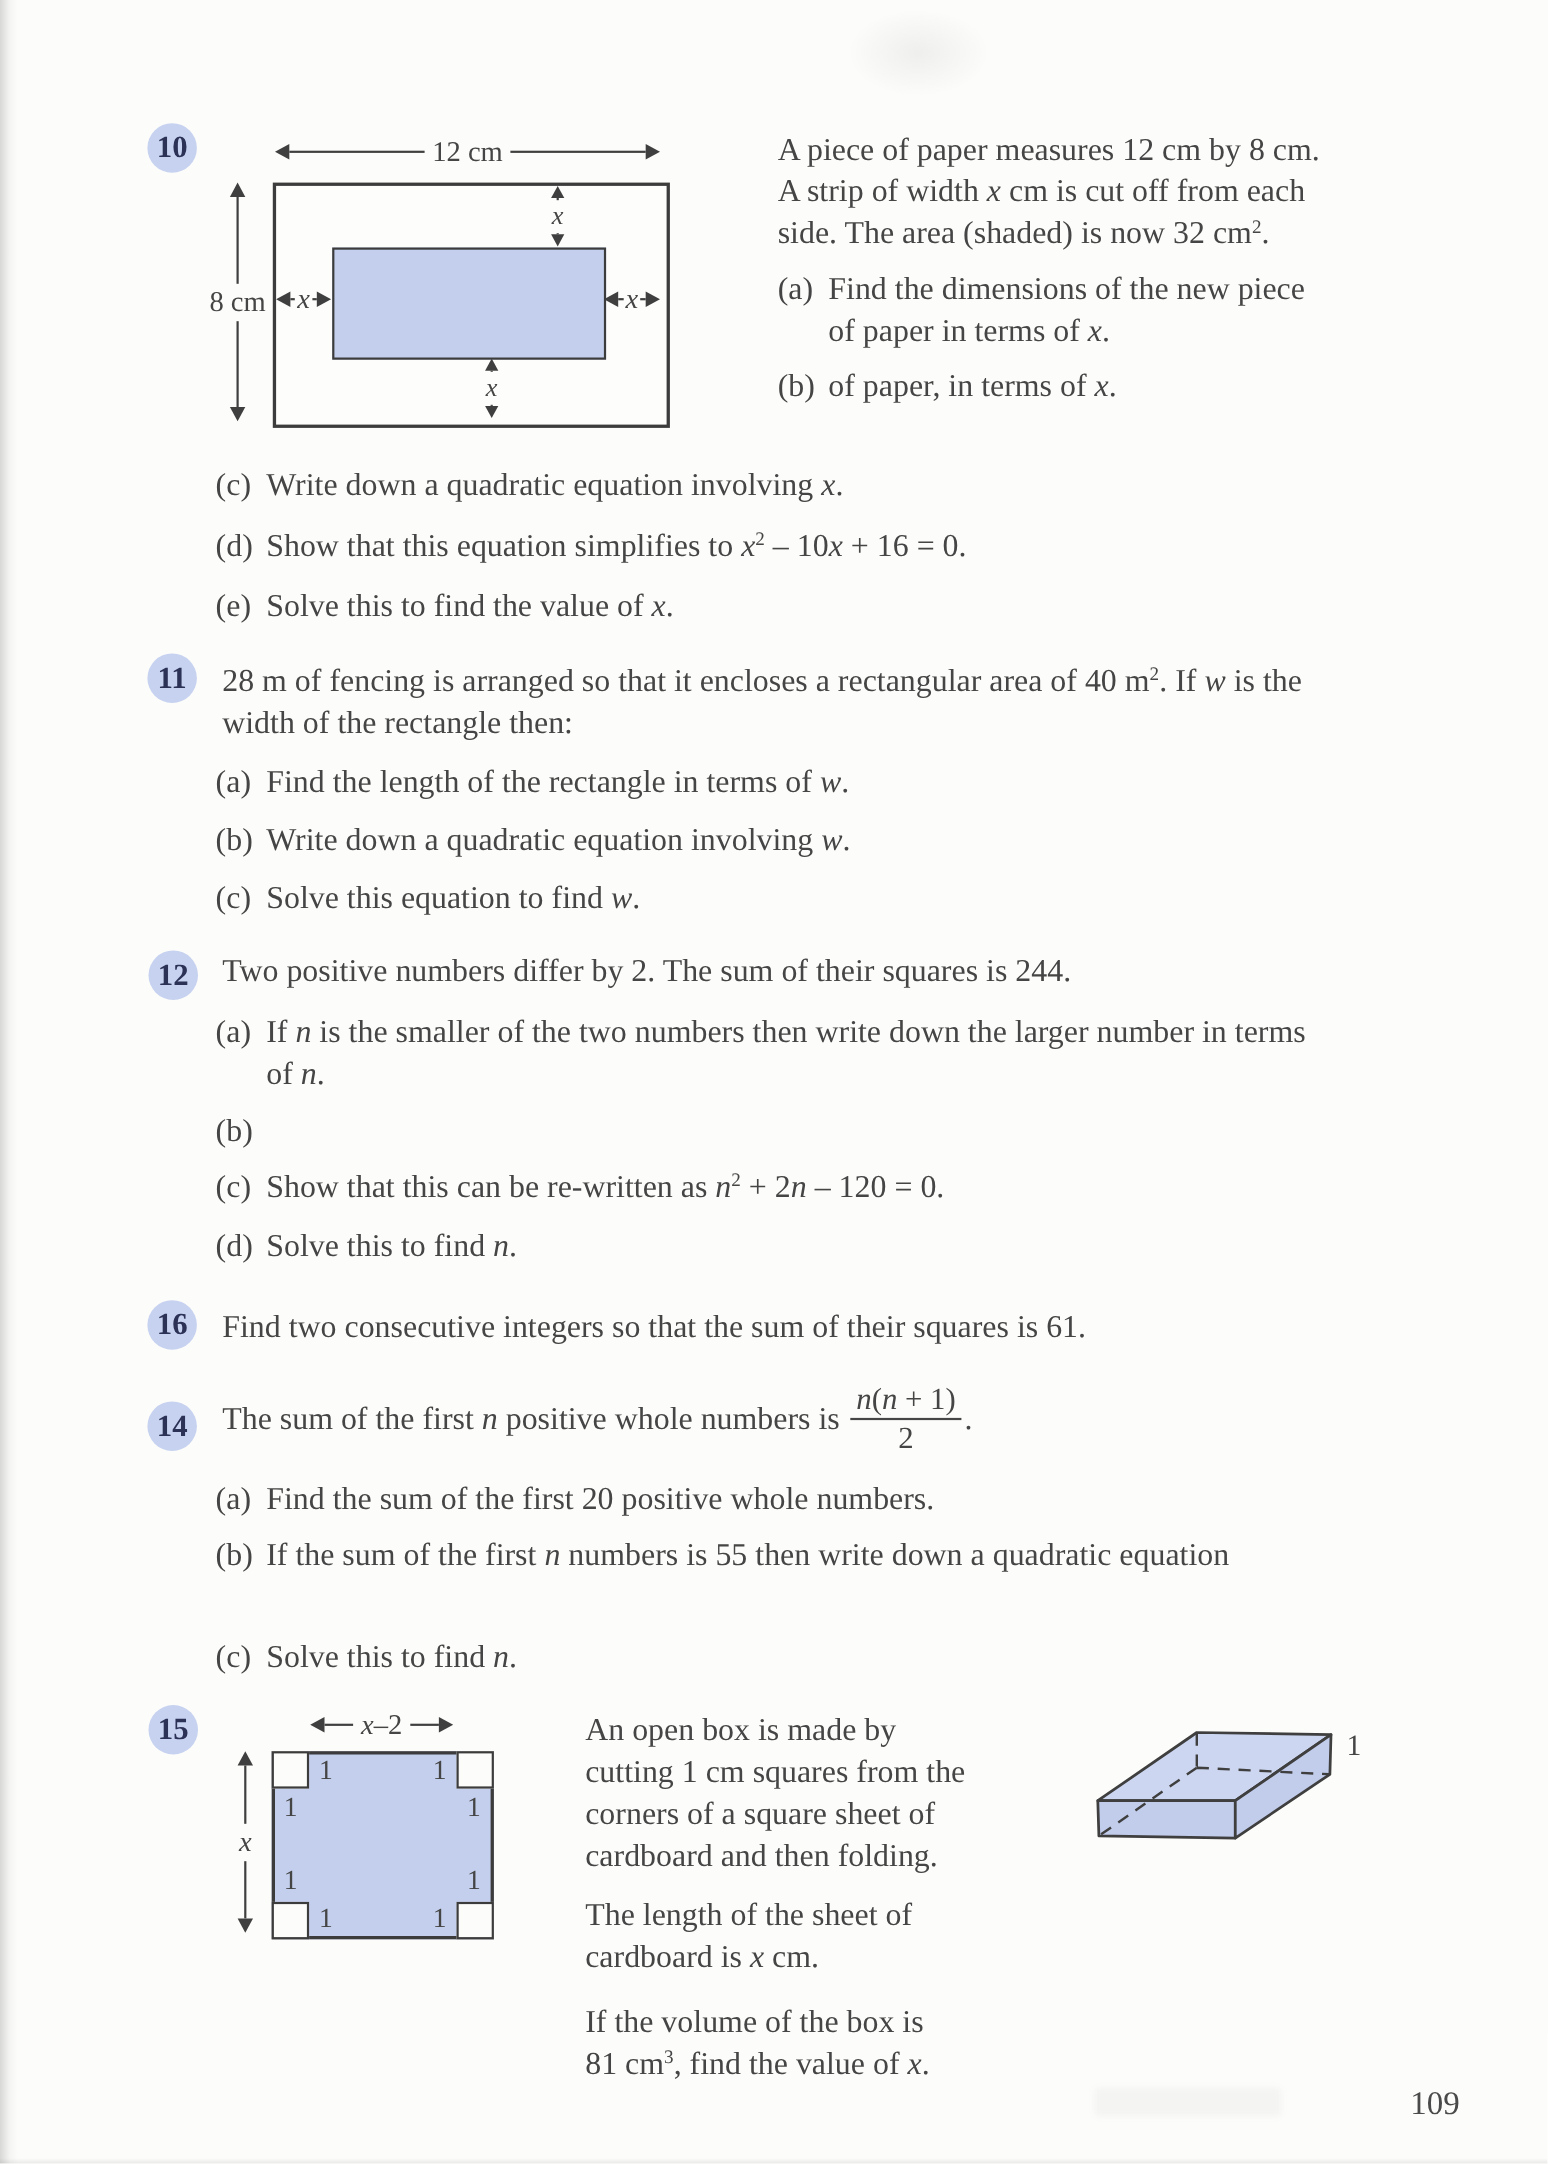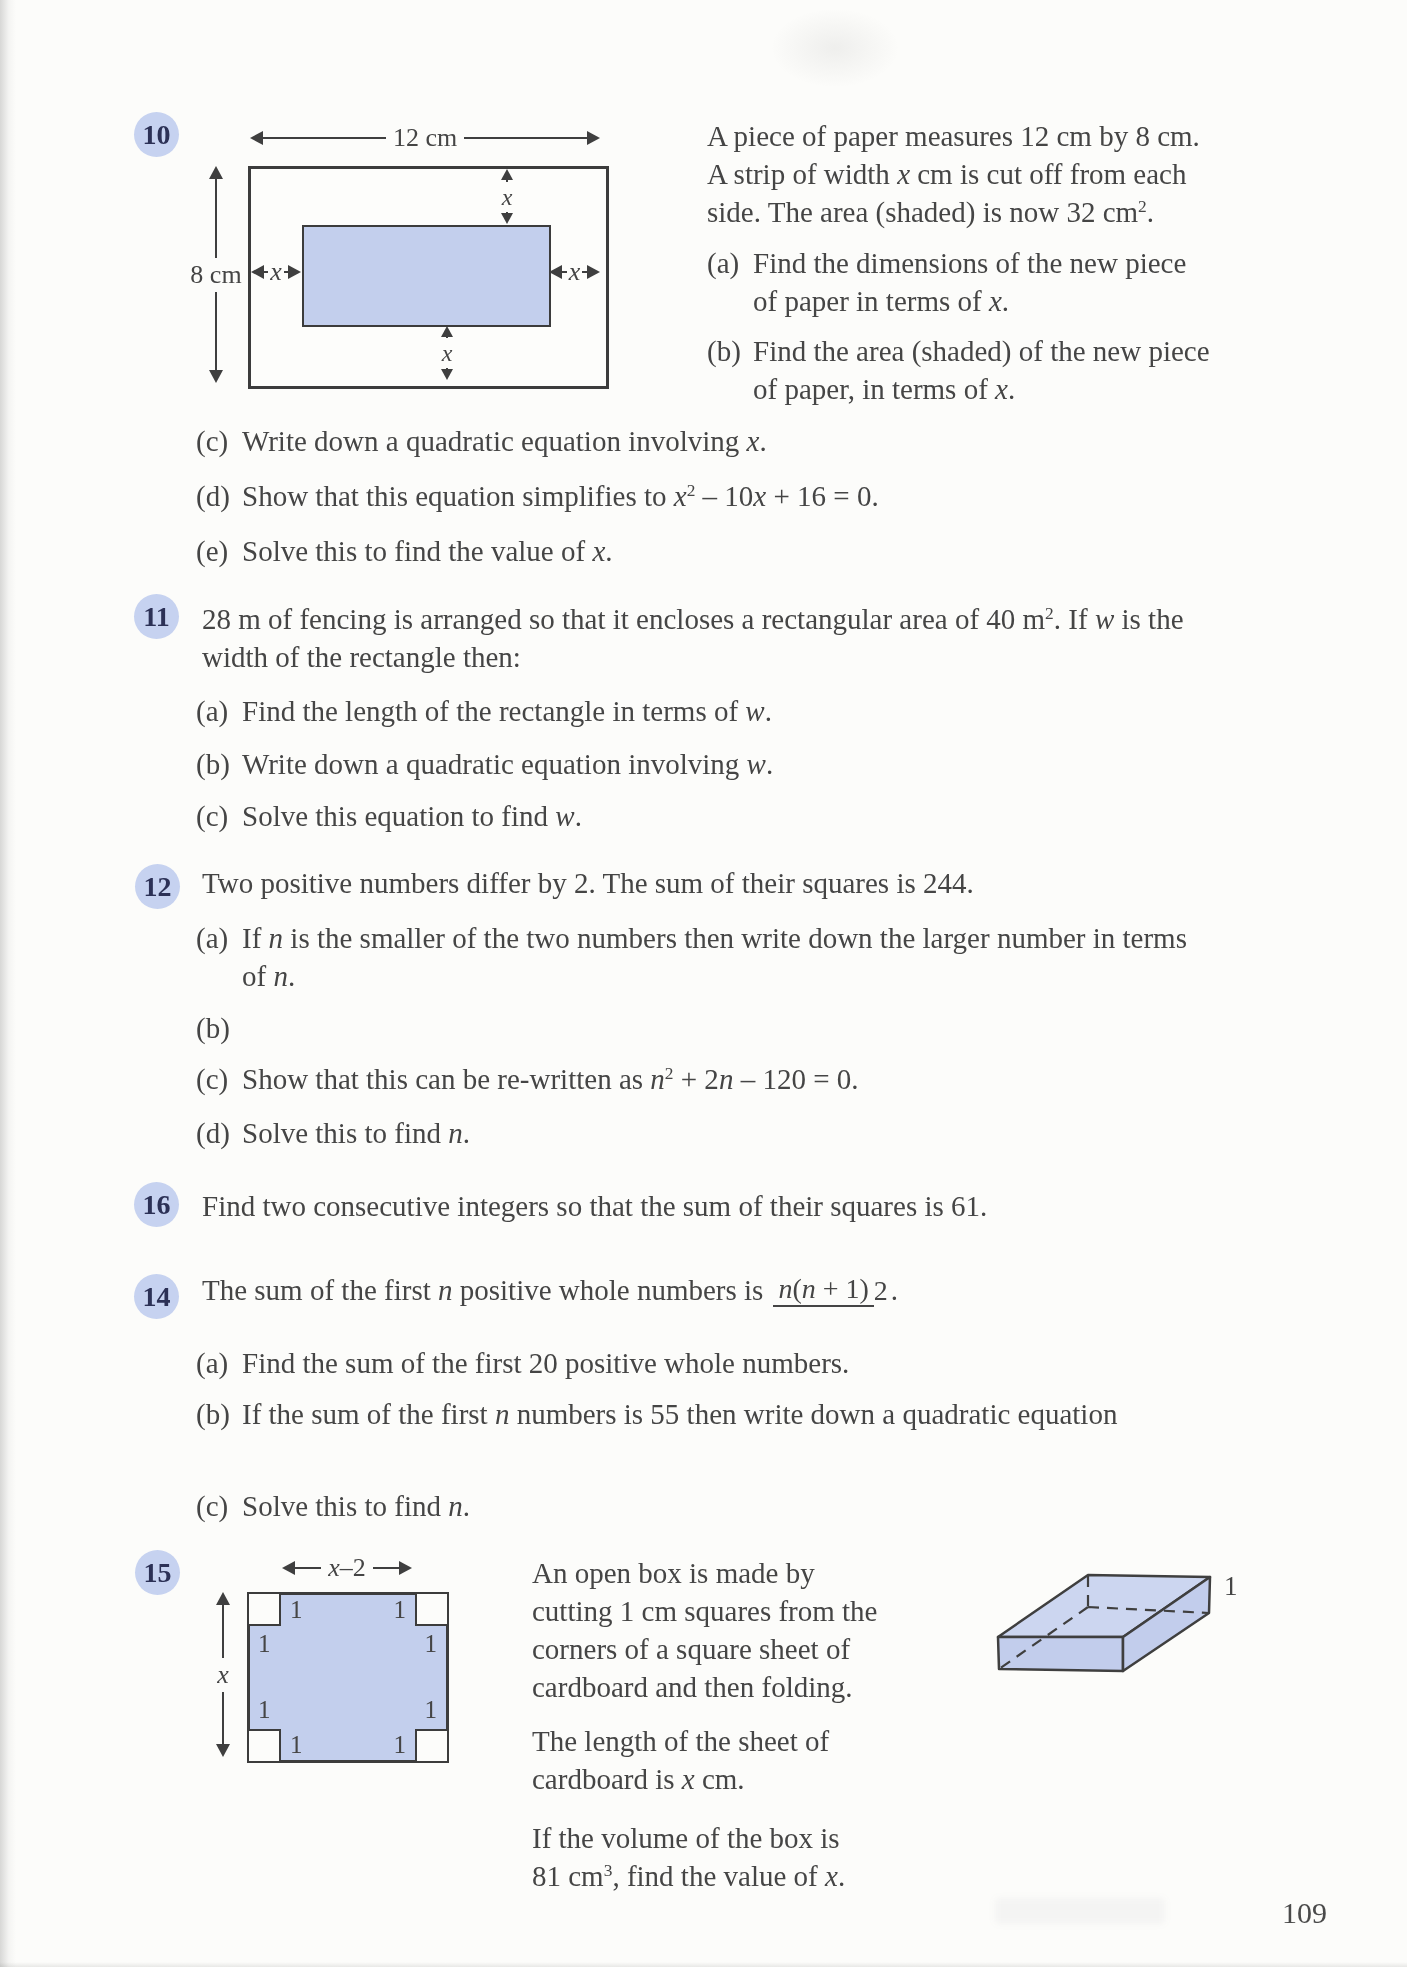--- a/index.html
+++ b/index.html
@@ -36,21 +36,21 @@
   .sm .ah.d{border-left-width:6px;border-right-width:6px;border-top-width:11px;}
   .sm .lbl{font-size:24px;padding:1px 0;}
 
   .rect-outer{position:absolute;border:3px solid #3c3c3c;background:#fdfdfb;}
   .rect-shade{position:absolute;background:#c3cfed;border:2px solid #3c3c3c;}
   .sheet{position:absolute;background:#c3cfed;border:3px solid #3c3c3c;}
   .corner{position:absolute;width:30px;height:30px;background:#fcfcfa;border:2px solid #3c3c3c;}
   .one{position:absolute;font-size:25px;line-height:28px;color:#454545;}
 
   .q14line{position:absolute;display:flex;align-items:center;font-size:29px;white-space:nowrap;}
-  .frac{display:inline-flex;flex-direction:row;align-items:center;margin-left:10px;}
+  .frac{display:inline-flex;flex-direction:column;align-items:center;margin-left:10px;}
   .frac .num{font-size:28px;line-height:31px;padding:0 5px 1px;border-bottom:2.5px solid #454545;}
   .frac .den{font-size:28px;line-height:31px;padding-top:1px;}
 
   .pageno{position:absolute;font-size:30px;color:#4a4a4a;}
 </style>
 </head>
 <body>
 
 <div class="page">
   <div class="edge-left"></div>
@@ -113,21 +113,20 @@
   <div class="item" style="left:707px;top:244px">
     <span class="marker">(a)</span>
     <span class="body">
         <div>Find the dimensions of the new piece</div>
         <div>of paper in terms of <i>x</i>.</div>
       </span>
   </div>
   <div class="item" style="left:707px;top:332px">
     <span class="marker">(b)</span>
     <span class="body">
-        <div>Find the area (shaded) of the new piece</div>
         <div>of paper, in terms of <i>x</i>.</div>
       </span>
   </div>
   <div class="item" style="left:196px;top:422px">
     <span class="marker">(c)</span>
     <span class="body">
         <div>Write down a quadratic equation involving <i>x</i>.</div>
       </span>
   </div>
   <div class="item" style="left:196px;top:477px">

